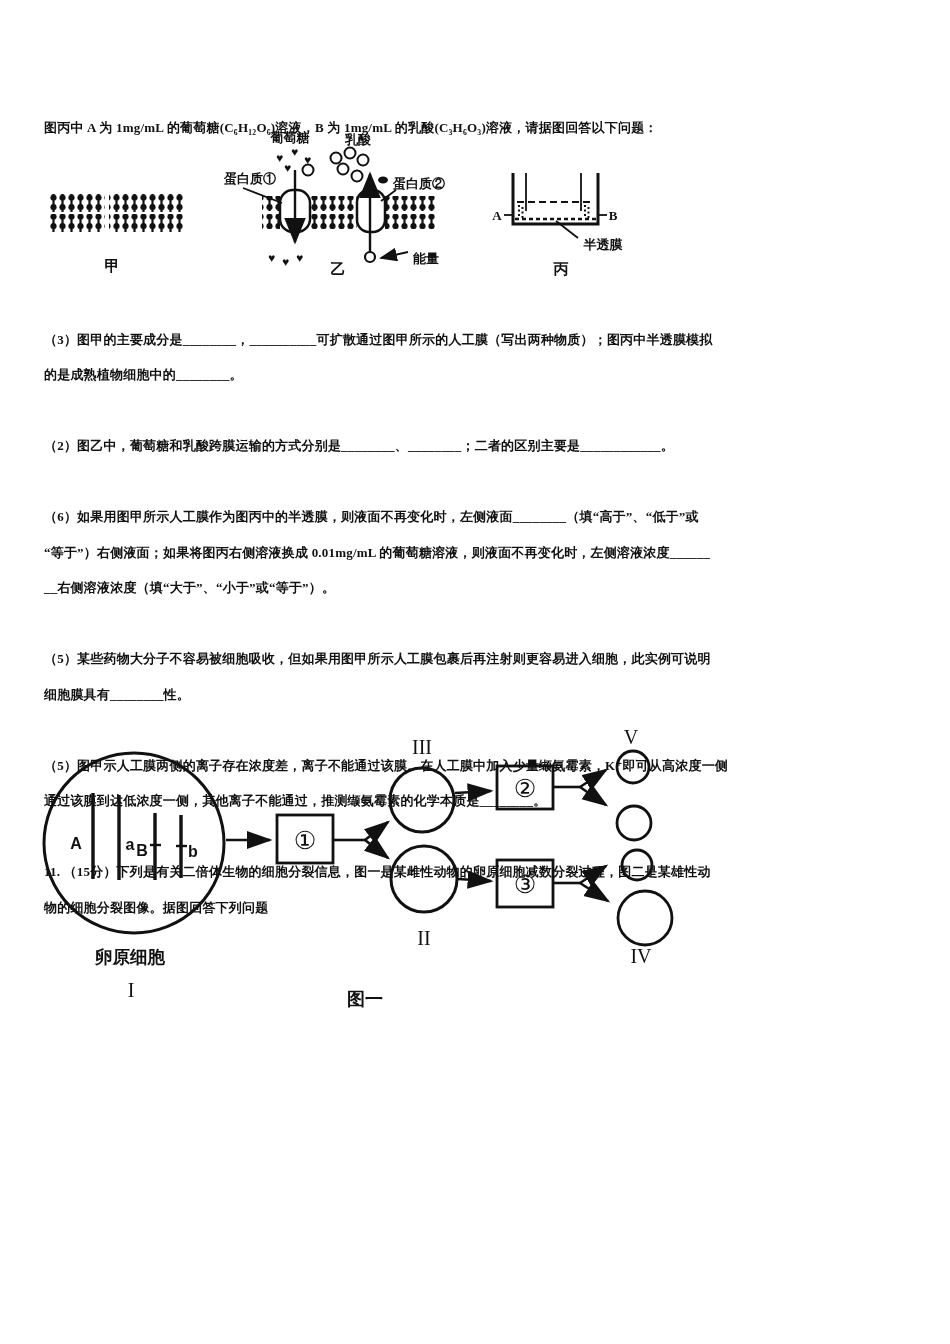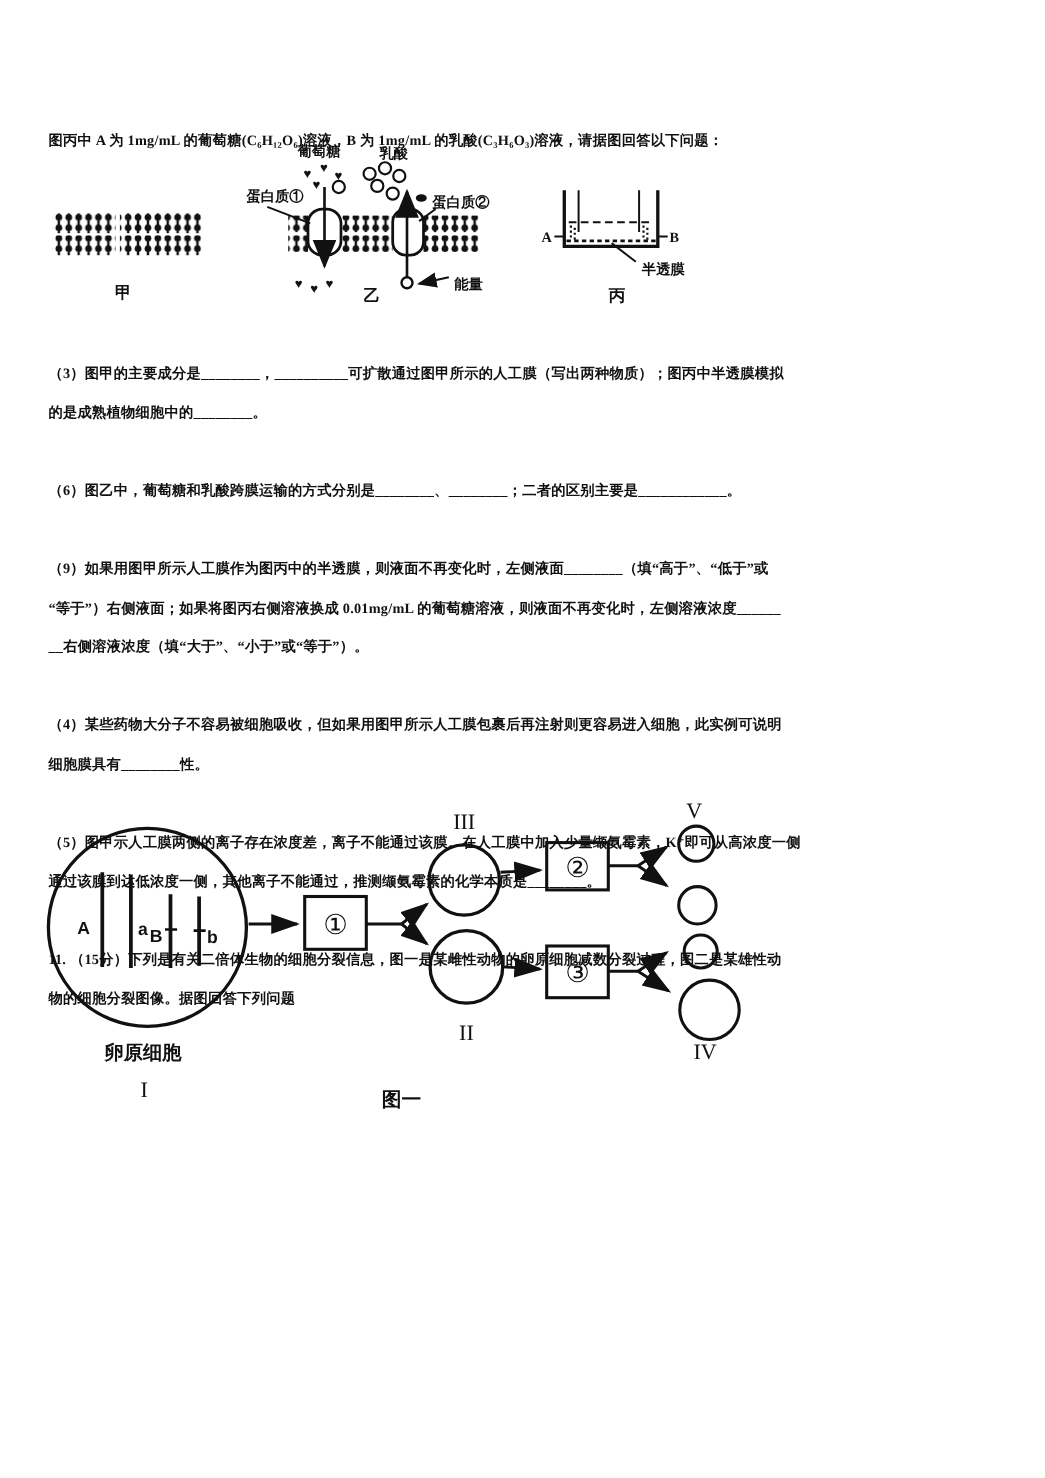--- a/index.html
+++ b/index.html
@@ -110,25 +110,25 @@
   <text class="cnlabel" x="457" y="92" text-anchor="middle">A</text>
   <text class="cnlabel" x="573" y="92" text-anchor="middle">B</text>
   <text class="cnlabel" x="563" y="121" text-anchor="middle">半透膜</text>
   <text class="biglabel" x="521" y="146" text-anchor="middle">丙</text>
 </svg>
 </div>
 
 <div class="txt" id="questions">
   <p>（3）图甲的主要成分是________，__________可扩散通过图甲所示的人工膜（写出两种物质）；图丙中半透膜模拟
 的是成熟植物细胞中的________。</p>
-  <p>（6）图乙中，葡萄糖和乳酸跨膜运输的方式分别是________、________；二者的区别主要是____________。</p>
-  <p>（9）如果用图甲所示人工膜作为图丙中的半透膜，则液面不再变化时，左侧液面________（填“高于”、“低于”或
+  <p>（2）图乙中，葡萄糖和乳酸跨膜运输的方式分别是________、________；二者的区别主要是____________。</p>
+  <p>（6）如果用图甲所示人工膜作为图丙中的半透膜，则液面不再变化时，左侧液面________（填“高于”、“低于”或
 “等于”）右侧液面；如果将图丙右侧溶液换成 0.01mg/mL 的葡萄糖溶液，则液面不再变化时，左侧溶液浓度______
 __右侧溶液浓度（填“大于”、“小于”或“等于”）。</p>
-  <p>（4）某些药物大分子不容易被细胞吸收，但如果用图甲所示人工膜包裹后再注射则更容易进入细胞，此实例可说明
+  <p>（5）某些药物大分子不容易被细胞吸收，但如果用图甲所示人工膜包裹后再注射则更容易进入细胞，此实例可说明
 细胞膜具有________性。</p>
   <p>（5）图甲示人工膜两侧的离子存在浓度差，离子不能通过该膜。在人工膜中加入少量缬氨霉素，K⁺即可从高浓度一侧
 通过该膜到达低浓度一侧，其他离子不能通过，推测缬氨霉素的化学本质是________。</p>
   <p>11. （15分）下列是有关二倍体生物的细胞分裂信息，图一是某雌性动物的卵原细胞减数分裂过程，图二是某雄性动
 物的细胞分裂图像。据图回答下列问题</p>
 </div>
 
 <div class="fig" id="fig2">
 <svg width="680" height="305" viewBox="0 0 680 305">
   <defs>

